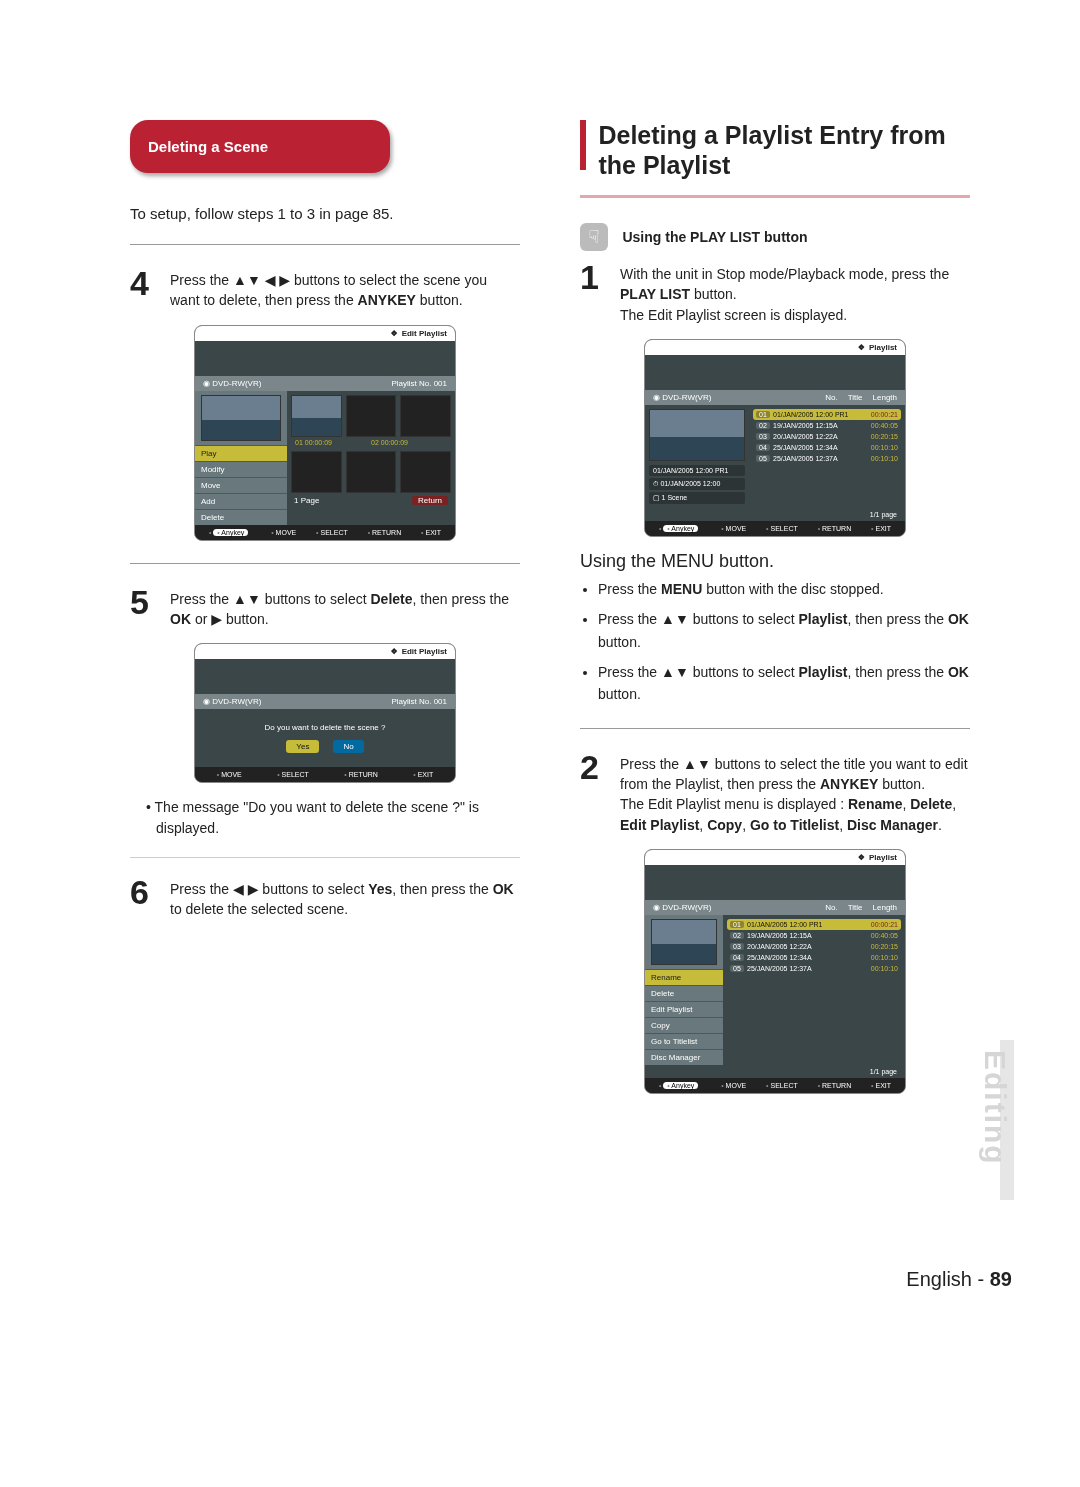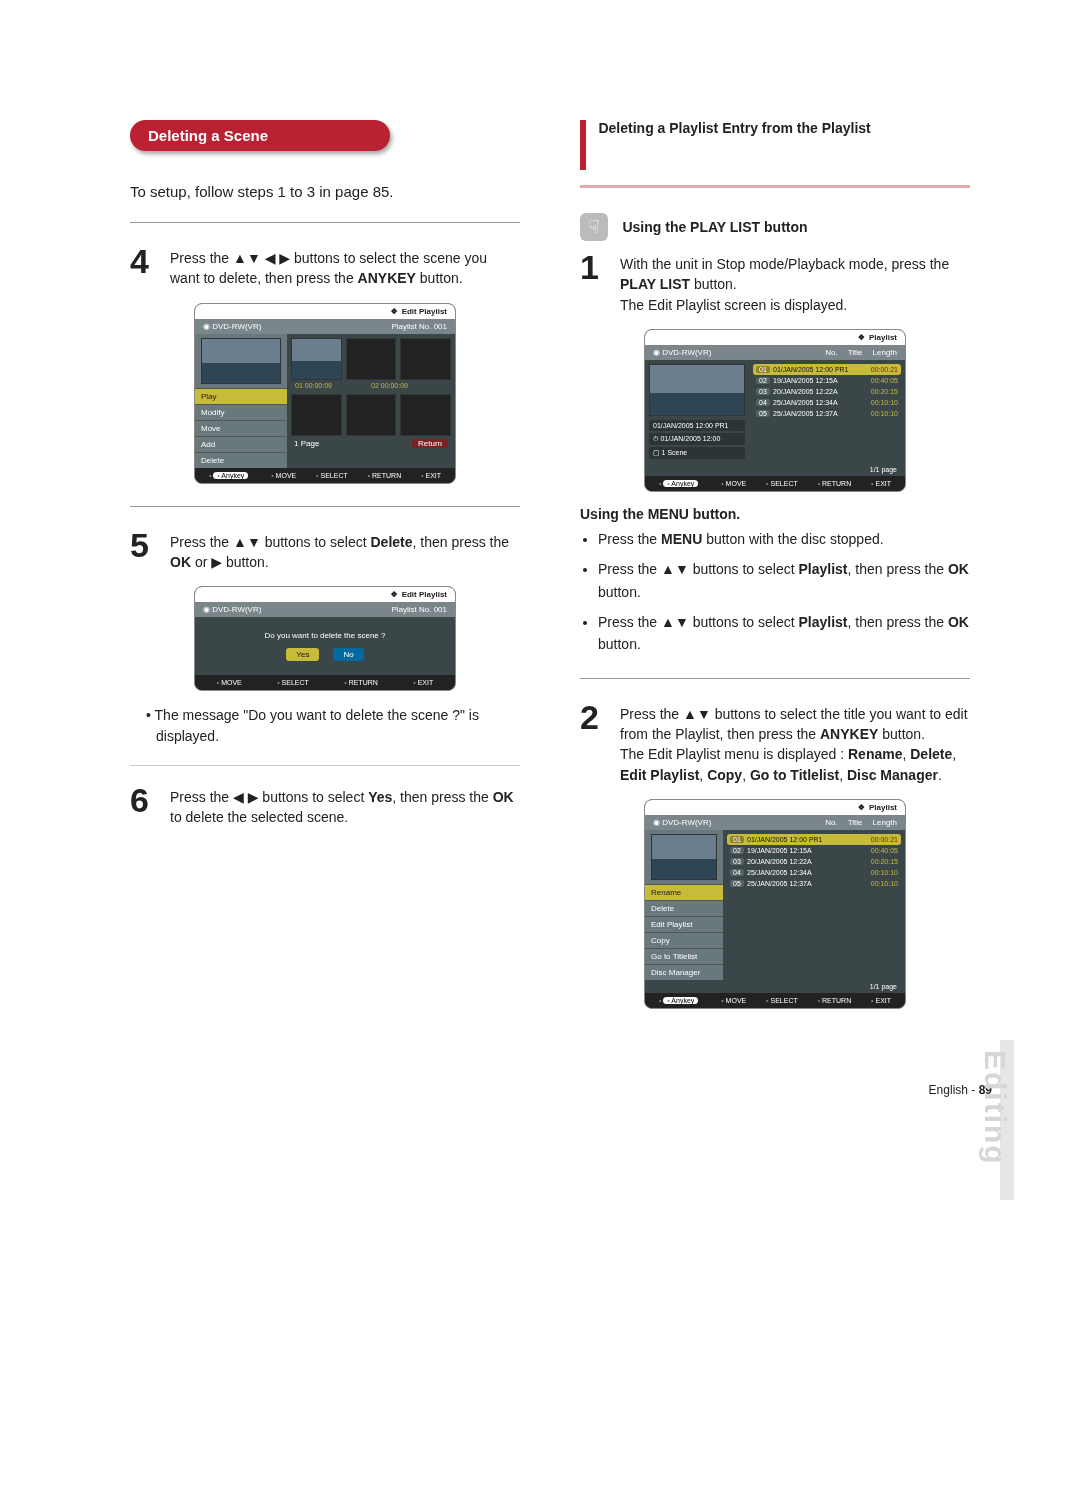--- a/index.html
+++ b/index.html
@@ -18,21 +18,21 @@
   }
   .col {
     flex: 1;
     min-width: 0;
   }
   .section-pill {
     background: #ba2234;
     color: #fff;
     font-weight: bold;
     font-size: 15px;
-    padding: 7px 18px;
+    padding: 18px 18px;
     border-radius: 18px;
     display: inline-block;
     width: 260px;
     box-sizing: border-box;
     box-shadow: 2px 3px 4px rgba(0,0,0,.35);
     margin-bottom: 22px;
   }
   .lead {
     font-size: 15px;
     margin: 10px 0 20px 0;
@@ -67,21 +67,21 @@
   .step-body b { font-weight: bold; }
   .bar {
     width: 6px;
     background: #ba2234;
     display: inline-block;
     margin-right: 8px;
     height: 50px;
     vertical-align: top;
   }
   .big-title {
-    font-size: 14px;
+    font-size: 25px;
     font-weight: bold;
     display: inline-block;
     vertical-align: top;
     line-height: 1.2;
     max-width: 350px;
   }
   hr.heavyrule {
     border: none;
     border-top: 3px solid #ba2234;
     margin-top: 15px;
@@ -123,20 +123,21 @@
     border: 1px solid #888;
   }
   .mini .top {
     background:#fff; color:#222; display:flex; justify-content:flex-end;
     padding: 3px 8px; font-weight:bold; gap:4px;
   }
   .mini .hdr {
     background: #7a868a;
     display:flex; justify-content:space-between;
     padding: 3px 8px;
+    margin-top: 35px;
   }
   .mini .body { display:flex; }
   .mini .menu { width: 92px; background:#69787c; }
   .mini .menu .mitem { padding:3px 6px; border-top:1px solid #555; }
   .mini .menu .mitem:first-child { border-top:none; }
   .mini .menu .sel { background:#c7bb3a; color:#222; }
   .mini .thumb {
     height:44px; margin:4px 6px;
     background: linear-gradient(#6a7e90 55%, #2e4556 55%);
     border:1px solid #333;
@@ -179,21 +180,21 @@
     top: 1050px;
     writing-mode: vertical-rl;
     font-size: 30px;
     font-weight: bold;
     color: #d6d6d6;
     letter-spacing: 2px;
   }
   .side-stub {
     position:absolute; right:66px; top:1040px; width:14px; height:160px; background:#e6e6e6;
   }
-  .footer { font-size: 12px; text-align:right; padding-right: 88px; }
+  .footer { font-size: 20px; text-align:right; padding-right: 68px; margin-top: 100px; }
   .footer b { font-weight: bold; }
 </style>
 </head>
 <body>
 
 <div class="page">
 
   <div class="col">
     <div class="section-pill">Deleting a Scene</div>
     <div class="lead">To setup, follow steps 1 to 3 in page 85.</div>
@@ -382,21 +383,21 @@
         <div class="foot">
           <span><span class="key">Anykey</span></span>
           <span>MOVE</span>
           <span>SELECT</span>
           <span>RETURN</span>
           <span>EXIT</span>
         </div>
       </div>
     </div>
 
-    <div style="font-size:14px;font-weight:bold;margin:14px 0 6px 0;">Using the MENU button.</div>
+    <div style="font-size:18px;font-weight:normal;margin:14px 0 6px 0;">Using the MENU button.</div>
     <ul class="bullets">
       <li>Press the <b>MENU</b> button with the disc stopped.</li>
       <li>Press the ▲▼ buttons to select <b>Playlist</b>, then press the <b>OK</b> button.</li>
       <li>Press the ▲▼ buttons to select <b>Playlist</b>, then press the <b>OK</b> button.</li>
     </ul>
 
     <hr class="sep">
 
     <div class="step">
       <div class="step-num">2</div>

